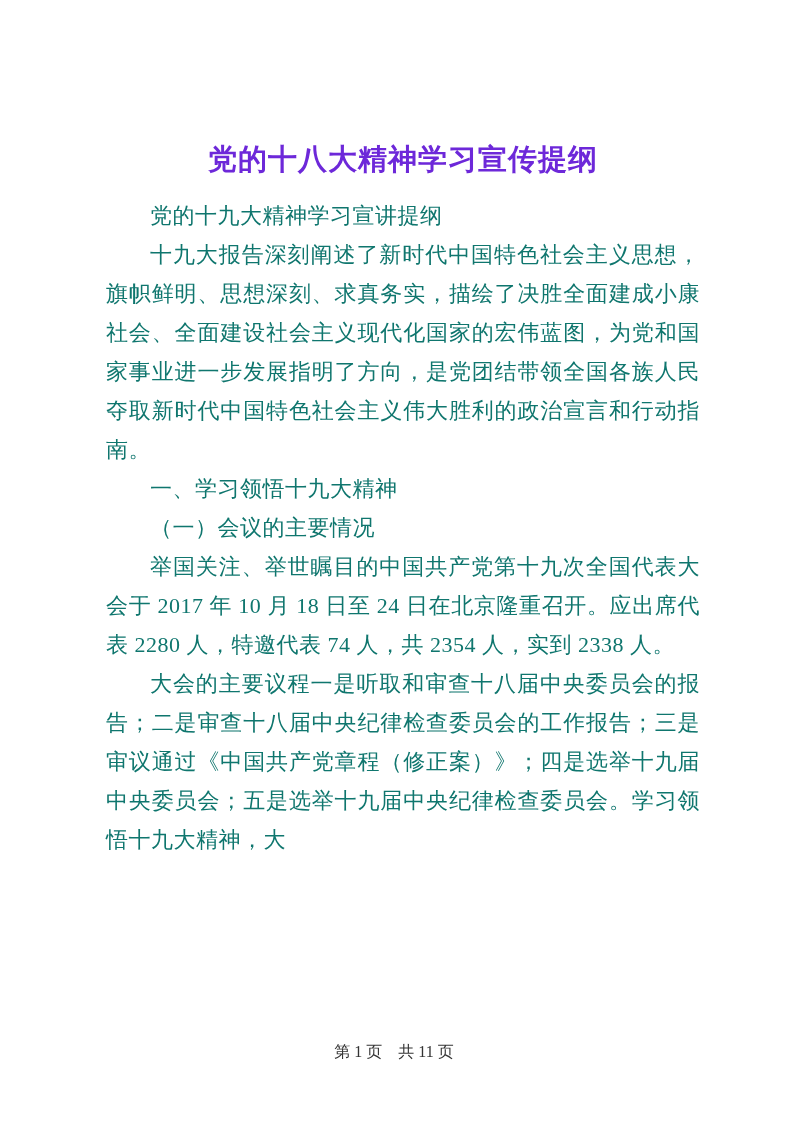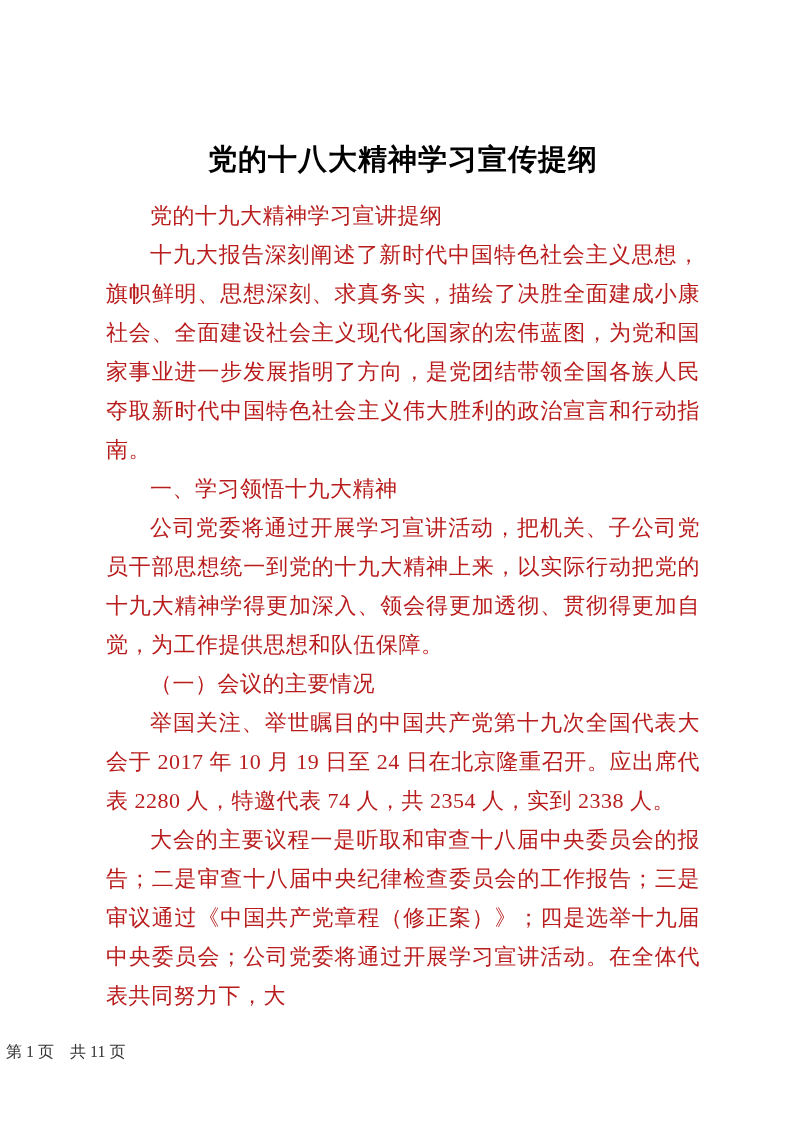--- a/index.html
+++ b/index.html
@@ -22,58 +22,57 @@
     left: 106px;
     width: 594px;
   }
   .doc-title {
     margin: 0 0 16px 0;
     font-size: 29px;
     font-weight: 700;
     line-height: 42px;
     letter-spacing: 1px;
     text-align: center;
-    color: #000000;
+    color: #6d28d9;
   }
   .doc-body p {
     margin: 0;
     font-size: 22px;
     line-height: 39px;
-    color: #b91c1c;
+    color: #0f766e;
     text-indent: 2em;
     text-align: justify;
     text-justify: inter-ideograph;
     letter-spacing: 0.5px;
   }
   .doc-footer {
     position: absolute;
     left: 0;
     right: 12px;
     top: 1042px;
-    text-align: left;
+    text-align: center;
     font-size: 16px;
     color: #333333;
   }
   .doc-footer .page-num {
     margin: 0 6px;
   }
 </style>
 </head>
 <body>
 
 <div class="page">
   <div class="content">
     <h1 class="doc-title">党的十八大精神学习宣传提纲</h1>
     <div class="doc-body">
         <p>党的十九大精神学习宣讲提纲</p>
         <p>十九大报告深刻阐述了新时代中国特色社会主义思想，旗帜鲜明、思想深刻、求真务实，描绘了决胜全面建成小康社会、全面建设社会主义现代化国家的宏伟蓝图，为党和国家事业进一步发展指明了方向，是党团结带领全国各族人民夺取新时代中国特色社会主义伟大胜利的政治宣言和行动指南。</p>
         <p>一、学习领悟十九大精神</p>
-        <p>公司党委将通过开展学习宣讲活动，把机关、子公司党员干部思想统一到党的十九大精神上来，以实际行动把党的十九大精神学得更加深入、领会得更加透彻、贯彻得更加自觉，为工作提供思想和队伍保障。</p>
         <p>（一）会议的主要情况</p>
-        <p>举国关注、举世瞩目的中国共产党第十九次全国代表大会于 2017 年 10 月 19 日至 24 日在北京隆重召开。应出席代表 2280 人，特邀代表 74 人，共 2354 人，实到 2338 人。</p>
-        <p>大会的主要议程一是听取和审查十八届中央委员会的报告；二是审查十八届中央纪律检查委员会的工作报告；三是审议通过《中国共产党章程（修正案）》；四是选举十九届中央委员会；公司党委将通过开展学习宣讲活动。在全体代表共同努力下，大</p>
+        <p>举国关注、举世瞩目的中国共产党第十九次全国代表大会于 2017 年 10 月 18 日至 24 日在北京隆重召开。应出席代表 2280 人，特邀代表 74 人，共 2354 人，实到 2338 人。</p>
+        <p>大会的主要议程一是听取和审查十八届中央委员会的报告；二是审查十八届中央纪律检查委员会的工作报告；三是审议通过《中国共产党章程（修正案）》；四是选举十九届中央委员会；五是选举十九届中央纪律检查委员会。学习领悟十九大精神，大</p>
       </div>
   </div>
   <div class="doc-footer">
     <span class="page-num">第 1 页</span>
     <span class="page-num">共 11 页</span>
   </div>
 </div>
 
 </body></html>

